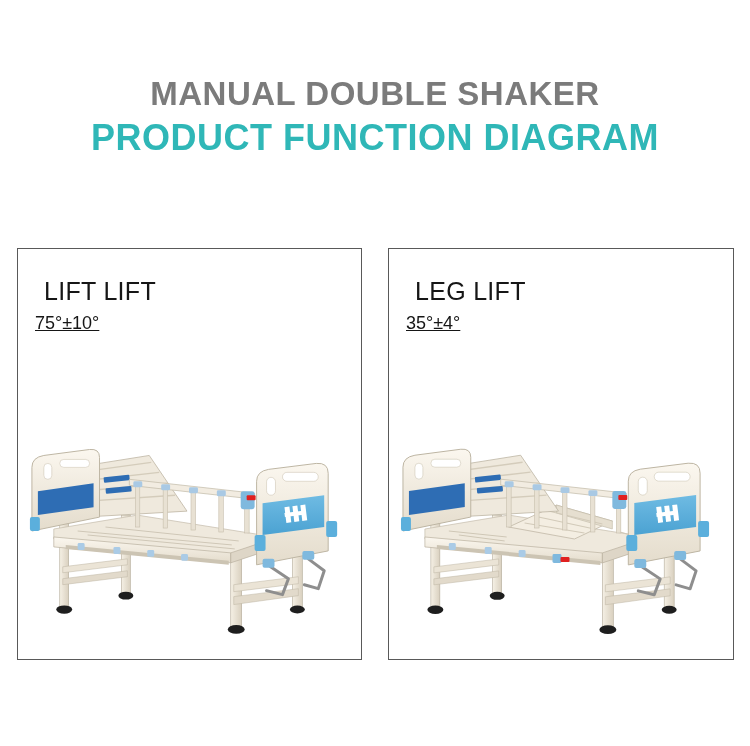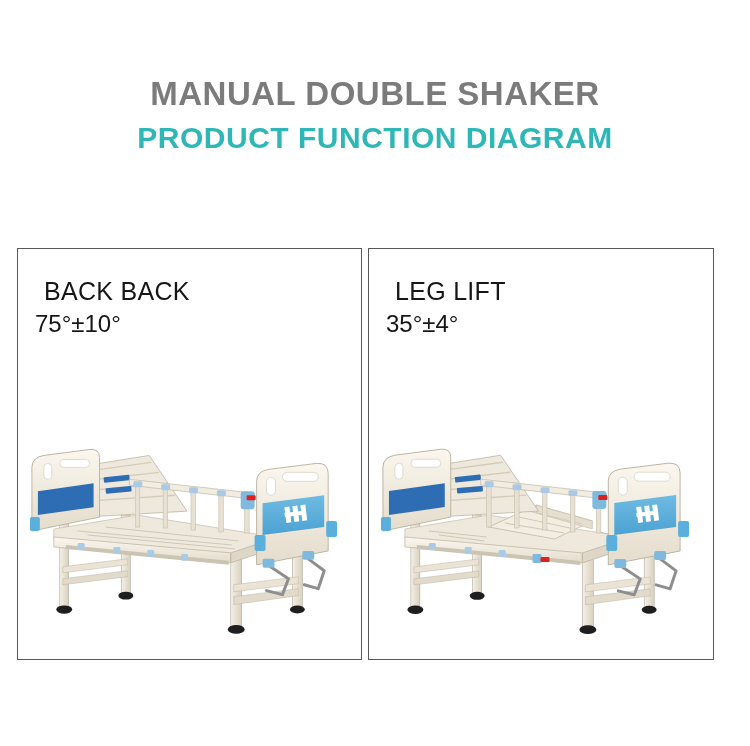--- a/index.html
+++ b/index.html
@@ -14,61 +14,62 @@
 
   
   .title-block{
     position:absolute;left:0;top:74px;width:750px;text-align:center;
   }
   .title-main{
     font-size:33px;font-weight:bold;letter-spacing:.5px;
     color:#7b7b7b;line-height:40px;white-space:nowrap;
   }
   .title-sub{
-    font-size:30px;font-weight:bold;letter-spacing:.5px;
+    font-size:36px;font-weight:bold;letter-spacing:.5px;
     color:#2fb7b7;line-height:42px;white-space:nowrap;margin-top:3px;
   }
 
   
   .panel{
     position:absolute;top:248px;height:412px;
     border:1.5px solid #595959;
     background:#ffffff;
     box-sizing:border-box;
   }
   #panel-back{left:17px;width:345px;}
-  #panel-leg{left:368px;width:346px;padding-left:40px;}
+  #panel-leg{left:388px;width:346px;padding-left:40px;}
 
   .panel-label{position:absolute;left:26px;top:26px;}
   .panel-label .lab-title{
     font-size:25px;color:#161616;line-height:32px;white-space:nowrap;
     letter-spacing:.3px;
   }
   .panel-label .lab-angle{
-    font-size:24px;color:#161616;line-height:33px;white-space:nowrap;
+    font-size:18px;color:#161616;line-height:33px;white-space:nowrap;
     margin-left:-9px;
+    text-decoration:underline;
   }
 
   
   .bed-wrap{position:absolute;left:0;bottom:10px;width:100%;height:230px;}
   .bed-wrap svg{display:block;width:100%;height:100%;}
 </style>
 </head>
 <body>
 
 <div class="page">
 
   <div class="title-block">
     <div class="title-main">MANUAL DOUBLE SHAKER</div>
     <div class="title-sub">PRODUCT FUNCTION DIAGRAM</div>
   </div>
 
   <div class="panel" id="panel-back">
     <div class="panel-label">
-      <div class="lab-title">BACK BACK</div>
+      <div class="lab-title">LIFT LIFT</div>
       <div class="lab-angle">75°±10°</div>
     </div>
 
     <div class="bed-wrap">
       <svg viewBox="0 0 345 230" preserveAspectRatio="xMidYMid meet">
         <defs>
           <linearGradient id="creamA" x1="0" y1="0" x2="0" y2="1">
             <stop offset="0%" stop-color="#fbf7ef"></stop>
               <stop offset="100%" stop-color="#e4dccc"></stop>
           </linearGradient>

